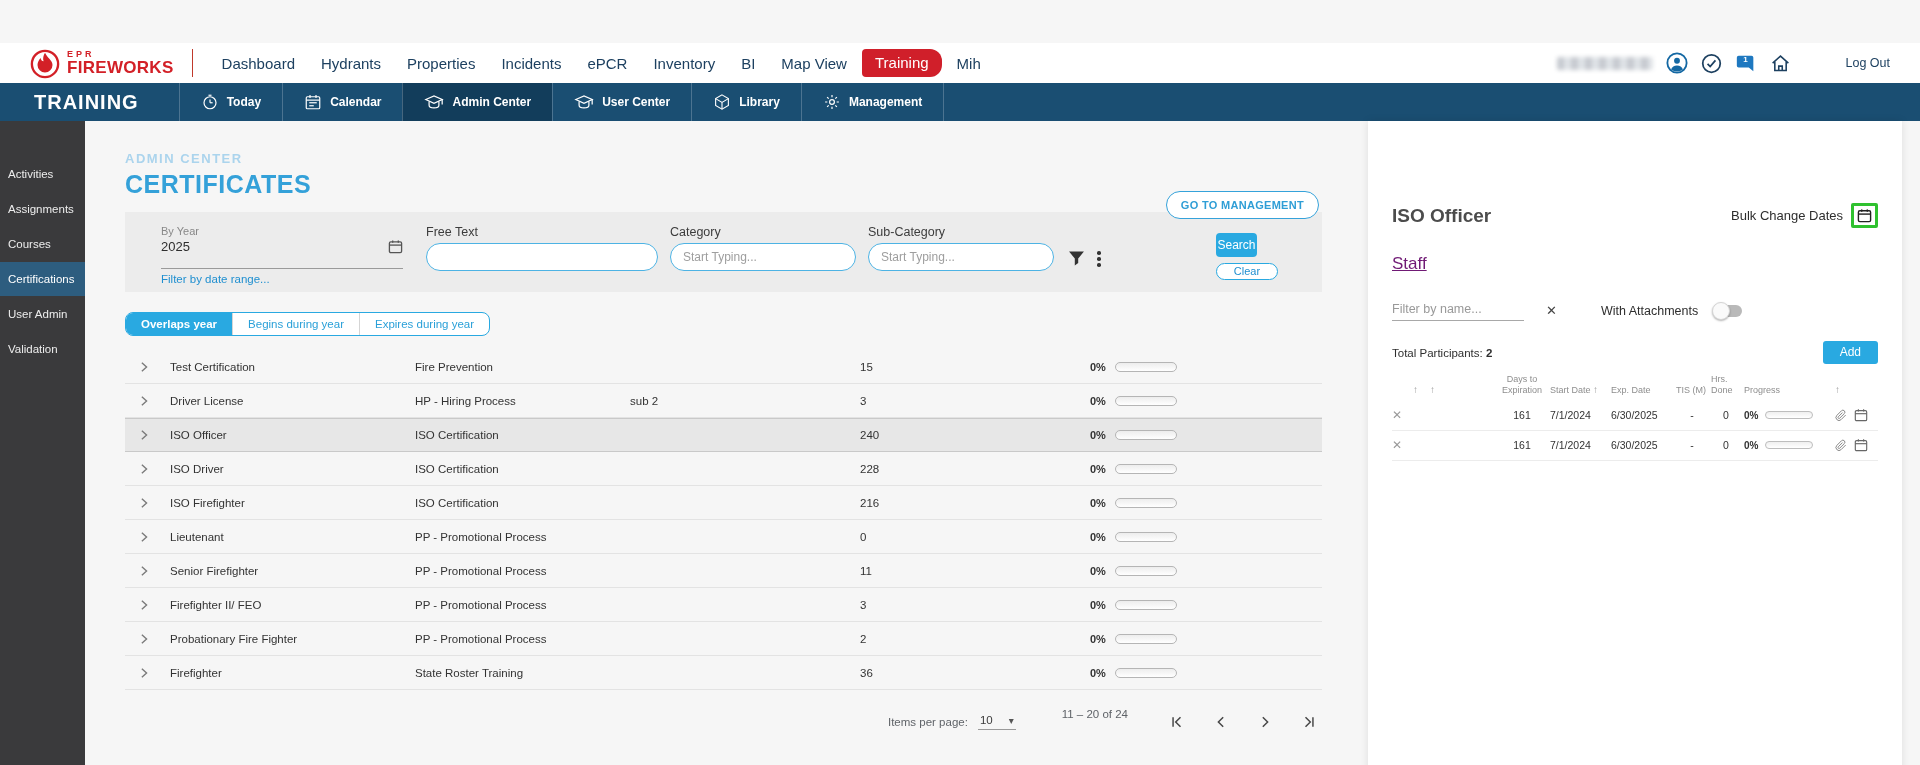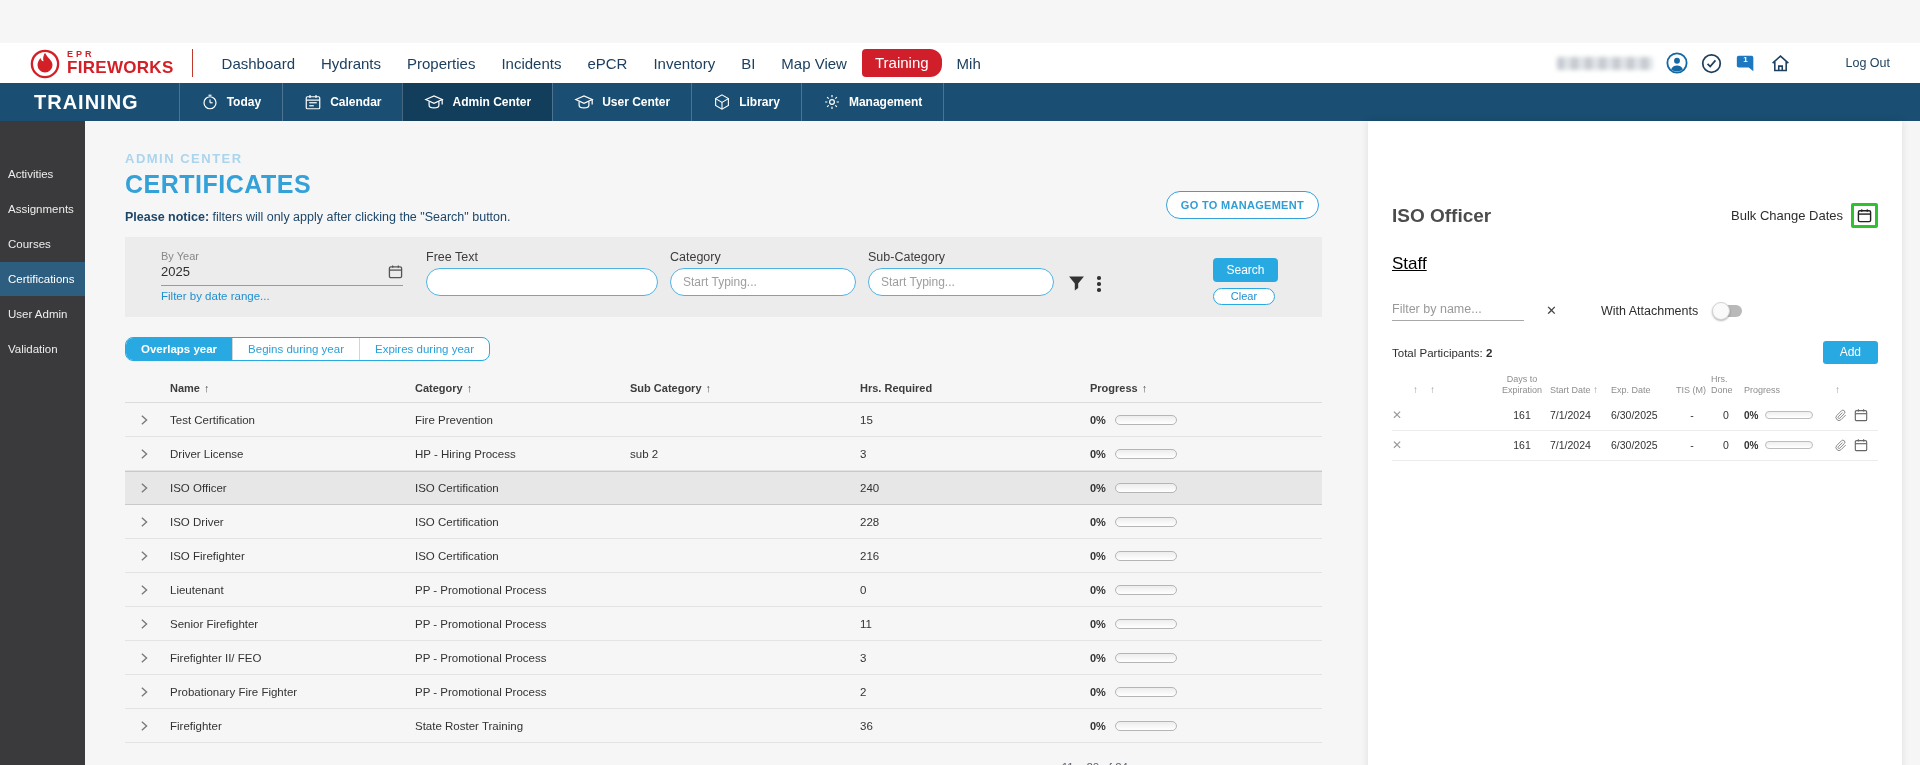--- a/index.html
+++ b/index.html
@@ -44,33 +44,33 @@
   .page-title { font-size:25px; font-weight:bold; letter-spacing:.5px; color:#34a1d9; margin-top:4px; }
   .goto-btn { position:absolute; right:3px; top:40px; background:#fff; border:1px solid #35a2da; color:#2f9ed6; font-size:11px; font-weight:bold; letter-spacing:.3px; padding:7px 14px; border-radius:14px; cursor:pointer; font-family:inherit; }
   .notice { margin-top:11px; font-size:12.5px; color:#1e4668; }
   .notice b { font-weight:bold; }
 
   
   .band { margin-top:13px; background:#ececec; height:80px; width:1197px; display:flex; padding:13px 22px 0 36px; }
   .f-label-sm { font-size:11px; color:#888; }
   .f-label { font-size:12.5px; color:#3c3c3c; }
   .byyear { width:255px; }
-  .byyear-row { display:flex; align-items:flex-end; justify-content:space-between; border-bottom:1px solid #9a9a9a; width:242px; padding-bottom:6px; margin-top:2px; }
+  .byyear-row { display:flex; align-items:flex-end; justify-content:space-between; border-bottom:1px solid #9a9a9a; width:242px; padding-bottom:14px; margin-top:2px; }
   .byyear-val { font-size:13px; color:#2e2e2e; }
   .daterange-link { margin-top:1px; font-size:11.5px; color:#1f8fd0; cursor:pointer; display:inline-block; }
   .rounded-input { display:block; margin-top:4px; height:28px; border:1.5px solid #4db3e4; border-radius:15px; background:#fff; padding:0 12px; font-size:12px; color:#333; outline:none; font-family:inherit; }
   .rounded-input::placeholder { color:#9e9e9e; }
   .grp-free { margin-left:10px; } .grp-free input { width:232px; }
   .grp-cat { margin-left:12px; } .grp-cat input { width:186px; }
   .grp-sub { margin-left:12px; } .grp-sub input { width:186px; }
   .funnel { margin:25px 0 0 14px; cursor:pointer; }
   .dots-menu { margin:24px 0 0 10px; display:flex; flex-direction:column; gap:2.5px; cursor:pointer; padding:2px; }
   .dots-menu i { width:3.5px; height:3.5px; border-radius:50%; background:#333; }
   .band-btns { margin-left:auto; margin-right:22px; display:flex; flex-direction:column; align-items:stretch; gap:6px; padding-top:8px; }
-  .search-btn { width:65px; height:24px; background:#29a9e1; border:none; color:#fff; font-size:12px; border-radius:4px; cursor:pointer; font-family:inherit; }
+  .search-btn { width:41px; height:24px; background:#29a9e1; border:none; color:#fff; font-size:12px; border-radius:4px; cursor:pointer; font-family:inherit; }
   .clear-btn { width:62px; height:17px; background:#fff; border:1.5px solid #29a9e1; color:#1f8fd0; font-size:11px; border-radius:9px; cursor:pointer; line-height:1; font-family:inherit; }
 
   
   .segments { margin-top:20px; display:inline-flex; border:1px solid #29a9e1; border-radius:8px; overflow:hidden; background:#fff;text-align:right; }
   .segment { font-size:11.5px; color:#2aa0d8; padding:5px 15px; border-left:1px solid #d5d5d5; cursor:pointer; white-space:nowrap; }
   .segment:first-child { border-left:none; }
   .segment.active { background:#29a9e1; color:#fff; font-weight:bold; }
 
   
   .cert-table { margin-top:14px; width:1197px; }
@@ -93,21 +93,21 @@
   .pager-nav { display:flex; align-items:center; gap:30px; }
   .pg-btn { cursor:pointer; display:flex; align-items:center; }
 
   
   .panel { width:534px; background:#fff; box-shadow:0 0 8px rgba(0,0,0,.10); padding:82px 24px 0; flex-shrink:0; margin-right:18px; }
   .panel-head { display:flex; justify-content:space-between; align-items:center; }
   .panel-title { font-size:19px; font-weight:bold; color:#4c4c4c; }
   .bulk { display:flex; align-items:center; gap:8px; }
   .bulk-label { font-size:13px; color:#2e2e2e; }
   .bulk-cal-box { border:3px solid #2fc12f; border-radius:2px; padding:2px 3px; display:flex; align-items:center; cursor:pointer; }
-  .staff { margin-top:26px; font-size:17px; color:#000000;text-decoration:underline; }
+  .staff { margin-top:26px; font-size:17px; color:#701a75;text-decoration:underline; }
   .pfilter-row { margin-top:26px; display:flex; align-items:center; }
   .pfilter-input { width:132px; border:none; border-bottom:1px solid #a8a8a8; font-size:12.5px; padding:2px 0 4px; outline:none; background:transparent; font-family:inherit; }
   .pfilter-input::placeholder { color:#999; }
   .clear-x { margin-left:22px; font-size:13px; color:#444; cursor:pointer; }
   .wa-label { margin-left:44px; font-size:12.5px; color:#2e2e2e; }
   .toggle { margin-left:14px; position:relative; width:32px; height:18px; cursor:pointer; }
   .toggle-track { position:absolute; top:3px; left:2px; width:28px; height:12px; background:#b9b9b9; border-radius:6px; }
   .toggle-knob { position:absolute; top:0; left:0; width:18px; height:18px; background:#fafafa; border:1px solid #d5d5d5; border-radius:50%; box-shadow:0 1px 2px rgba(0,0,0,.3); }
   .total-row { margin-top:20px; display:flex; justify-content:space-between; align-items:center; }
   .total-label { font-size:11.5px; color:#2e2e2e; }
@@ -269,21 +269,20 @@
       <div class="side-item active">Certifications</div>
       <div class="side-item">User Admin</div>
       <div class="side-item">Validation</div>
     </div>
 
   <div class="main">
     <div class="content">
       <div class="eyebrow">ADMIN CENTER</div>
       <div class="page-title">CERTIFICATES</div>
       <button class="goto-btn">GO TO MANAGEMENT</button>
-      <div class="notice"><b>Please notice:</b><span> filters will only apply after clicking the "Search" button.</span></div>
 
       
       <div class="band">
         <div class="byyear">
           <div class="f-label-sm">By Year</div>
           <div class="byyear-row">
             <span class="byyear-val">2025</span>
             <span class="p-icon">
               <svg width="15" height="15" viewBox="0 0 16 16" fill="none" stroke="#555" stroke-width="1.4">
                 <rect x="1.5" y="3" width="13" height="11.5" rx="1.5"></rect>
@@ -325,28 +324,20 @@
 
       
       <div class="segments">
           <div class="segment active">Overlaps year</div>
           <div class="segment">Begins during year</div>
           <div class="segment">Expires during year</div>
         </div>
 
       
       <div class="cert-table">
-        <div class="cert-head">
-          <div></div>
-          <div><span>Name</span><span class="sort-arrow">↑</span></div>
-          <div><span>Category</span><span class="sort-arrow">↑</span></div>
-          <div><span>Sub Category</span><span class="sort-arrow">↑</span></div>
-          <div><span>Hrs. Required</span></div>
-          <div><span>Progress</span><span class="sort-arrow">↑</span></div>
-        </div>
         <div id="cert-body">
             <div class="cert-row">
               <div class="chev-cell">
                 <svg width="10" height="12" viewBox="0 0 10 14" fill="none" stroke="#7a7a7a" stroke-width="1.6">
                   <polyline points="2.5,2 8,7 2.5,12"></polyline>
                 </svg>
               </div>
               <div>Test Certification</div>
               <div>Fire Prevention</div>
               <div></div>

